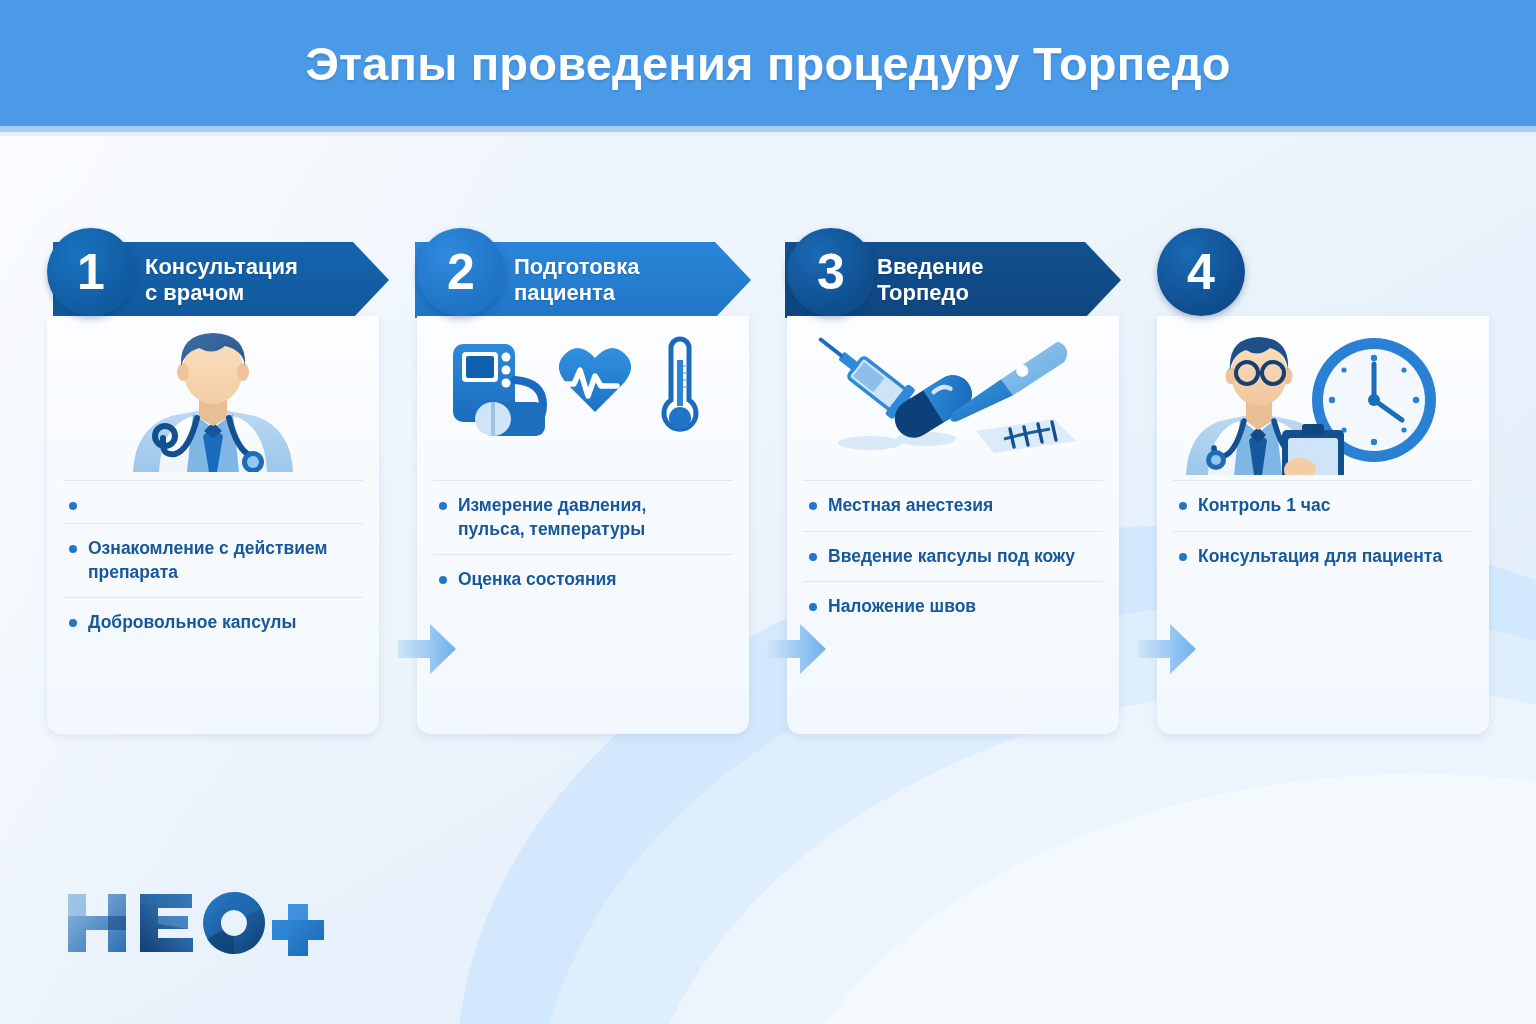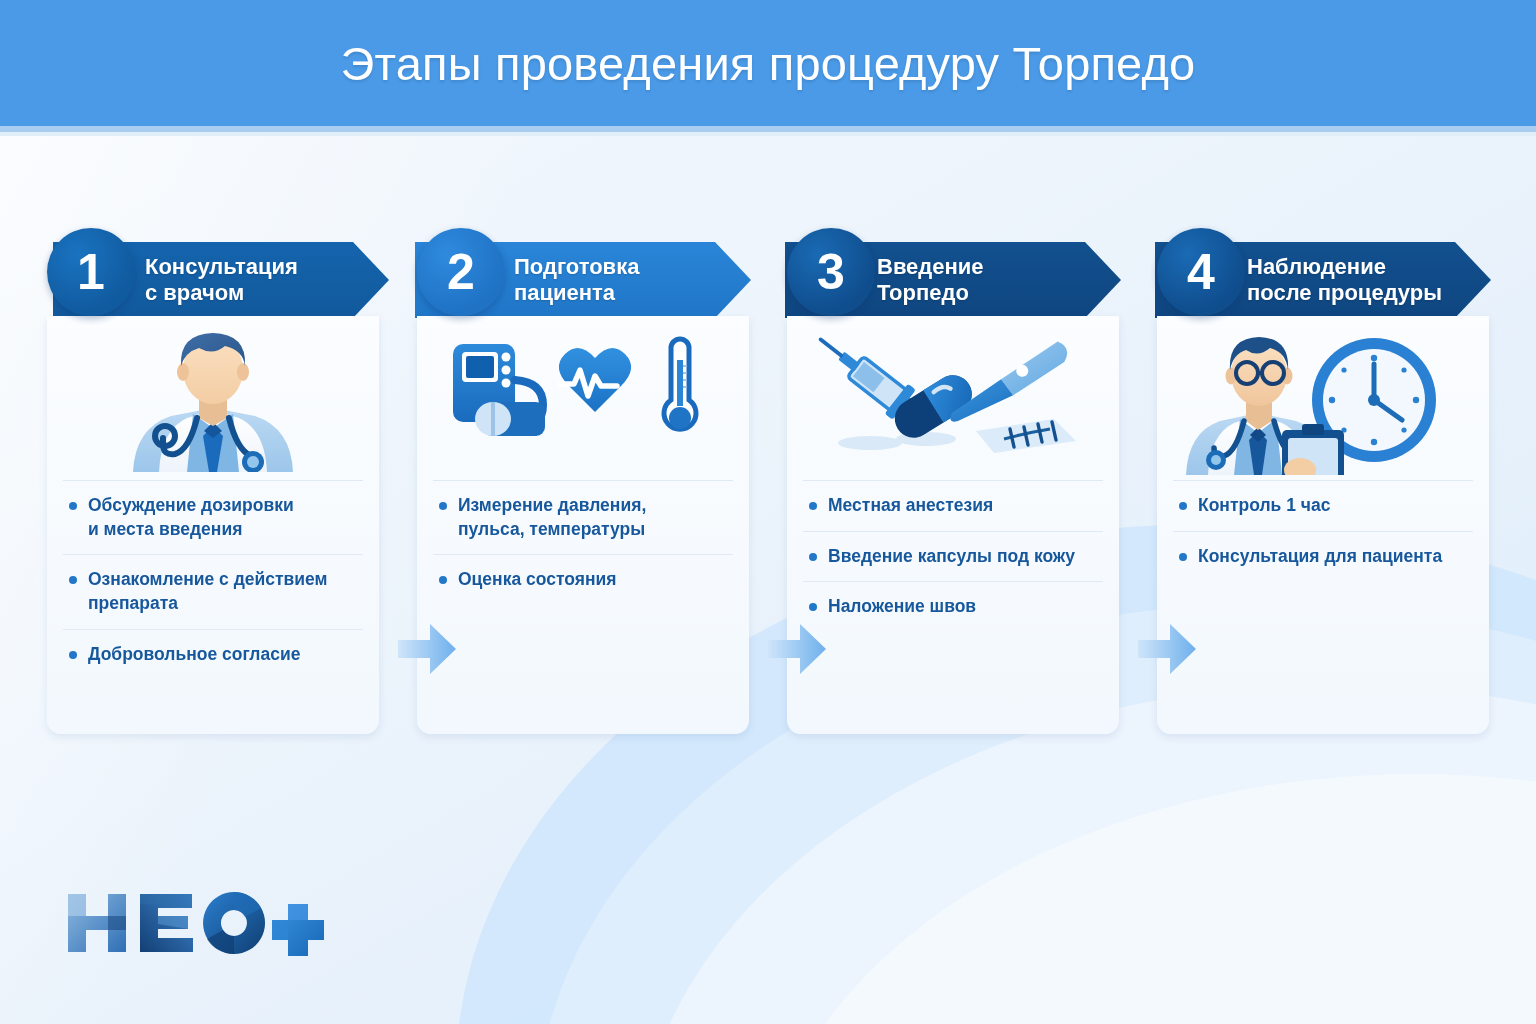--- a/index.html
+++ b/index.html
@@ -66,21 +66,21 @@
     height: 126px;
     background: #4a9ae8;
     display: flex;
     align-items: center;
     justify-content: center;
     z-index: 6;
   }
   .header-title {
     color: #ffffff;
     font-size: 47px;
-    font-weight: normal;
+    font-weight: bold;
     letter-spacing: .2px;
     text-shadow: 0 2px 3px rgba(0,0,0,.12);
     white-space: nowrap;
   }
   .header-stripe {
     position: absolute;
     left: 0; top: 126px;
     width: 1536px;
     height: 6px;
     background: #a8cdf0;
@@ -299,31 +299,29 @@
             <path d="M84 96 Q76 128 62 132 Q50 134 50 122 L50 116" stroke="#12508f" stroke-width="6" fill="none" stroke-linecap="round"></path>
             <path d="M116 96 Q124 128 138 134" stroke="#12508f" stroke-width="6" fill="none" stroke-linecap="round"></path>
             <circle cx="140" cy="140" r="11" fill="#1c6cb8"></circle>
             <circle cx="140" cy="140" r="6" fill="#93c6ec"></circle>
             <path d="M42 114 a10 10 0 1 1 20 0 a10 10 0 1 1 -20 0" fill="none" stroke="#12508f" stroke-width="6"></path>
           </svg>
         </div>
         <div class="bullets">
           <div class="bullet-row">
             <span class="bullet-dot"></span>
-            <span class="bullet-text">Обсуждение дозировки
-и места введения</span>
           </div>
           <div class="bullet-row">
             <span class="bullet-dot"></span>
             <span class="bullet-text">Ознакомление с действием
 препарата</span>
           </div>
           <div class="bullet-row">
             <span class="bullet-dot"></span>
-            <span class="bullet-text">Добровольное согласие</span>
+            <span class="bullet-text">Добровольное капсулы</span>
           </div>
         </div>
       </div>
     </div>
 
     <div class="step s2">
       <div class="step-banner">
         <div class="step-banner-text">Подготовка
 пациента</div>
       </div>
@@ -443,24 +441,20 @@
           </div>
           <div class="bullet-row">
             <span class="bullet-dot"></span>
             <span class="bullet-text">Наложение швов</span>
           </div>
         </div>
       </div>
     </div>
 
     <div class="step s4">
-      <div class="step-banner">
-        <div class="step-banner-text">Наблюдение
-после процедуры</div>
-      </div>
       <div class="step-num">4</div>
       <div class="step-card">
         <div class="icon-area">
           <svg width="290" height="155" viewBox="0 0 290 155">
             <defs>
               <linearGradient id="coat4" x1="0" y1="0" x2="0" y2="1">
                 <stop offset="0" stop-color="#ffffff"></stop>
                   <stop offset="1" stop-color="#eef4fb"></stop>
               </linearGradient>
               <linearGradient id="coatSide4" x1="0" y1="0" x2="0" y2="1">

